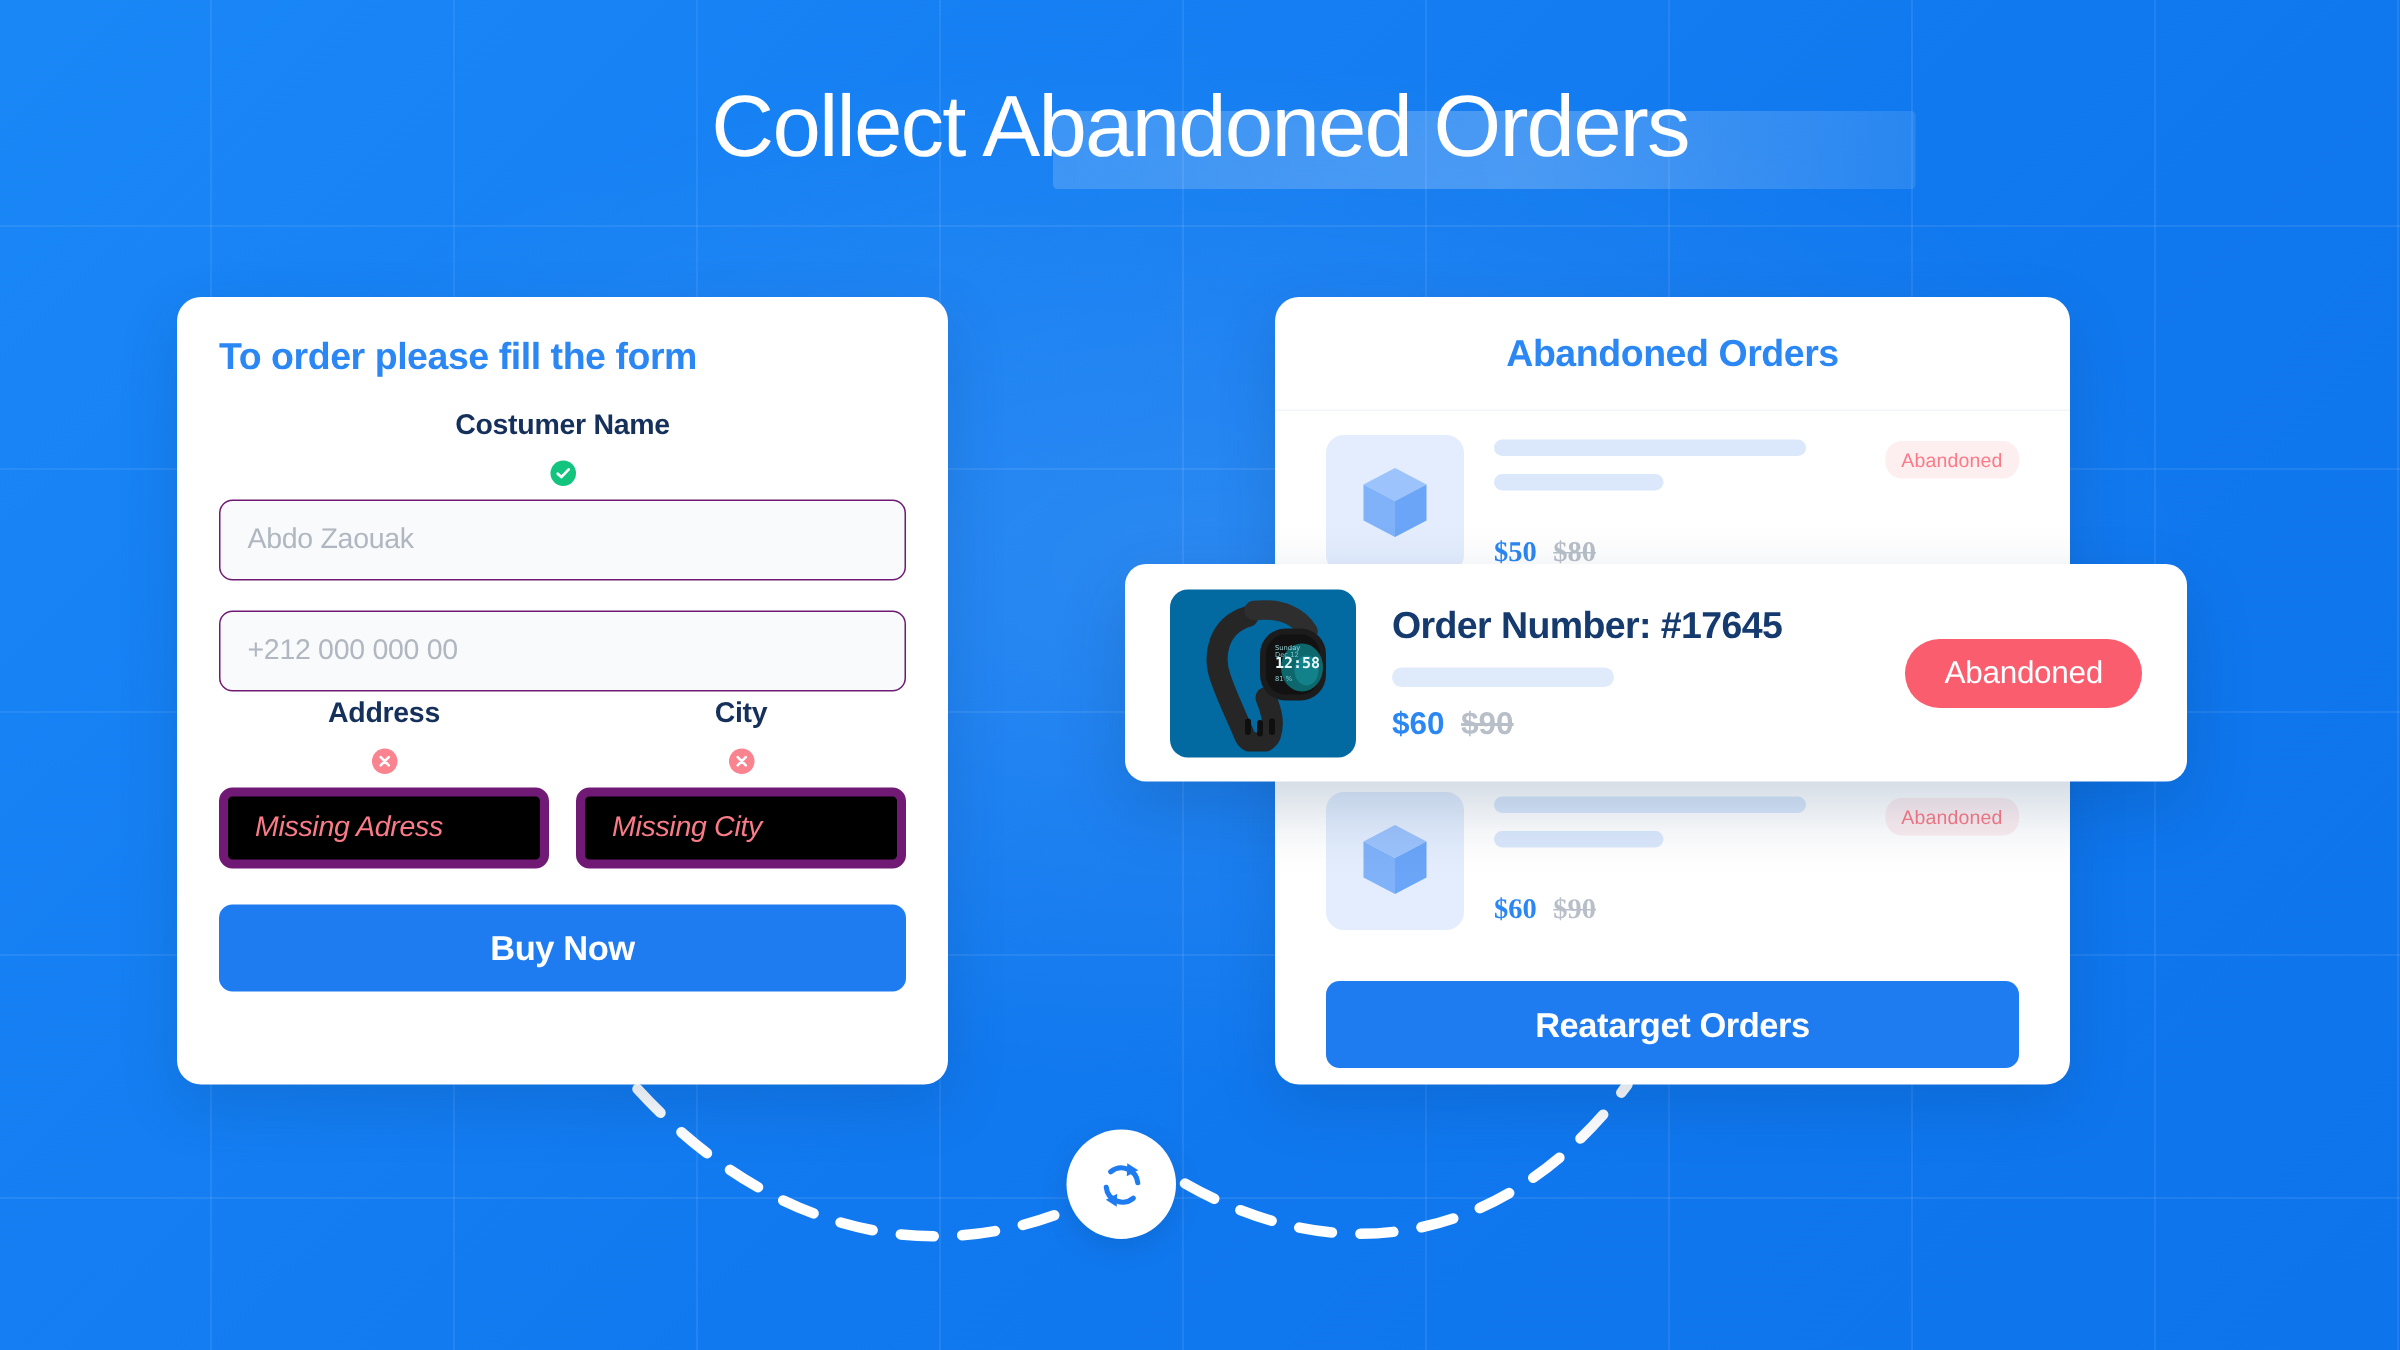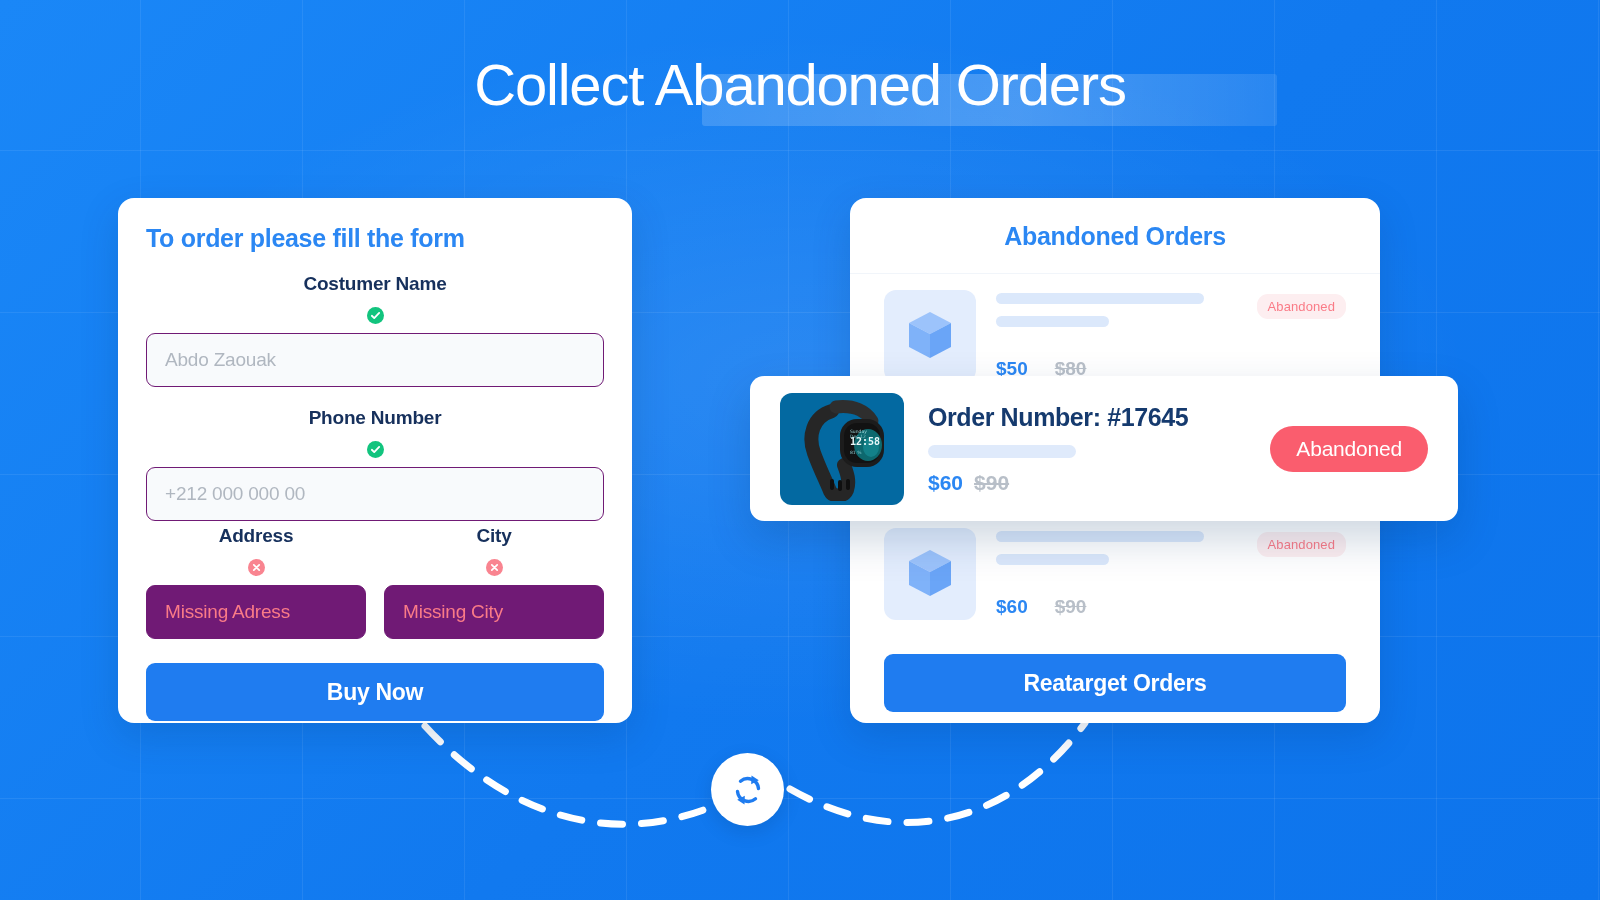--- a/index.html
+++ b/index.html
@@ -76,21 +76,21 @@
   .badge-ok { background: #12c47e; }
   .badge-err { background: #f98490; }
   .badge-ok svg, .badge-err svg { display: block; }
   .input {
     margin-top: 9px; height: 54px; width: 100%;
     background: #f8fafc; border: 1px solid #701a75; border-radius: 9px;
     display: flex; align-items: center; padding: 0 18px;
     font-size: 19px; color: #b0b7c0; letter-spacing: -.2px;
   }
   .input.error {
-    background: #701a75; border: 1px solid #701a75; color: #fa7b87;
+    background: #000000; border: 6px solid #701a75; color: #fa7b87; font-style: italic;
   }
   #pair-row { display: flex; gap: 18px; margin-top: 4px; }
   #pair-row > div { flex: 1 1 0; min-width: 0; }
   #pair-row .field { margin-top: 0; }
   .btn-primary {
     margin-top: 24px; width: 100%; height: 58px;
     background: #1f7cf0; border: none; border-radius: 9px;
     color: #ffffff; font-size: 23px; font-weight: 700; letter-spacing: -.3px;
     font-family: "Liberation Sans", sans-serif;
     display: flex; align-items: center; justify-content: center; cursor: pointer;
@@ -109,21 +109,21 @@
   }
   .thumb {
     width: 92px; height: 92px; border-radius: 12px;
     background: #e3edfd; flex: 0 0 auto;
     display: flex; align-items: center; justify-content: center;
   }
   .row-body { flex: 1 1 auto; min-width: 0; }
   .skel { height: 11px; border-radius: 6px; background: #dbe8fb; }
   .skel.w-long { width: 208px; }
   .skel.w-short { width: 113px; margin-top: 12px; }
-  .price-line { margin-top: 31px; display: flex; align-items: baseline; gap: 27px; }
+  .price-line { margin-top: 31px; display: flex; align-items: baseline; gap: 11px; font-family: Liberation Serif, serif; }
   .price-new { color: #2b87f3; font-size: 19px; font-weight: 700; }
   .price-old { color: #b8bfc8; font-size: 19px; font-weight: 700; text-decoration: line-through; }
   .badge-soft {
     background: #fdeef0; color: #fa7b87;
     font-size: 13px; letter-spacing: .1px;
     padding: 5px 11px; border-radius: 11px; flex: 0 0 auto; align-self: flex-start;
     margin-top: 4px;
   }
   #retarget-wrap { padding: 14px 34px 0 34px; }
 
@@ -193,28 +193,20 @@
             <path d="M2 6.3 L4.6 8.8 L10 3.2" stroke="#ffffff" stroke-width="2" fill="none" stroke-linecap="round" stroke-linejoin="round"></path>
           </svg>
       </span>
     </div>
     <div class="input">
       <span>Abdo Zaouak</span>
     </div>
   </div>
 
   <div class="field">
-    <div class="field-label">
-      <span>Phone Number</span>
-      <span class="badge-ok">
-        <svg width="11" height="11" viewBox="0 0 12 12">
-            <path d="M2 6.3 L4.6 8.8 L10 3.2" stroke="#ffffff" stroke-width="2" fill="none" stroke-linecap="round" stroke-linejoin="round"></path>
-          </svg>
-      </span>
-    </div>
     <div class="input">
       <span>+212 000 000 00</span>
     </div>
   </div>
 
   <div id="pair-row">
     <div>
       <div class="field">
         <div class="field-label">
           <span>Address</span>

